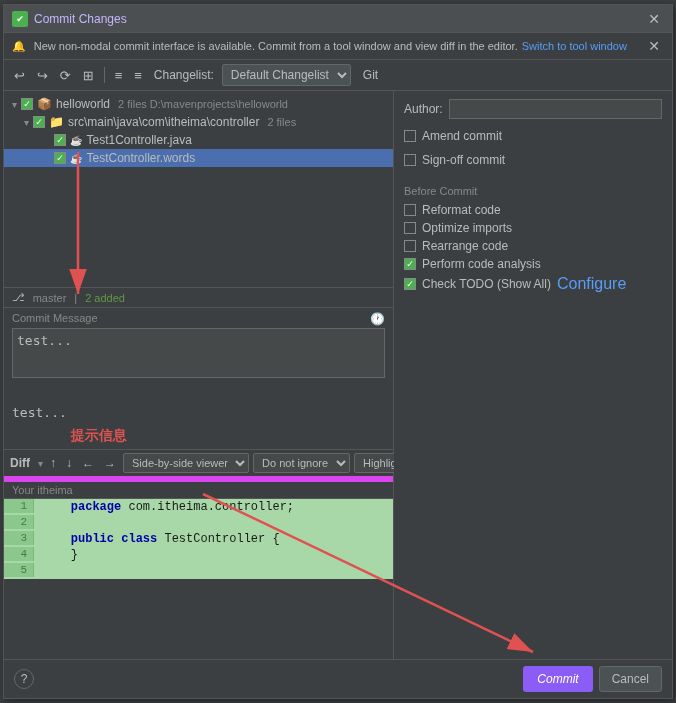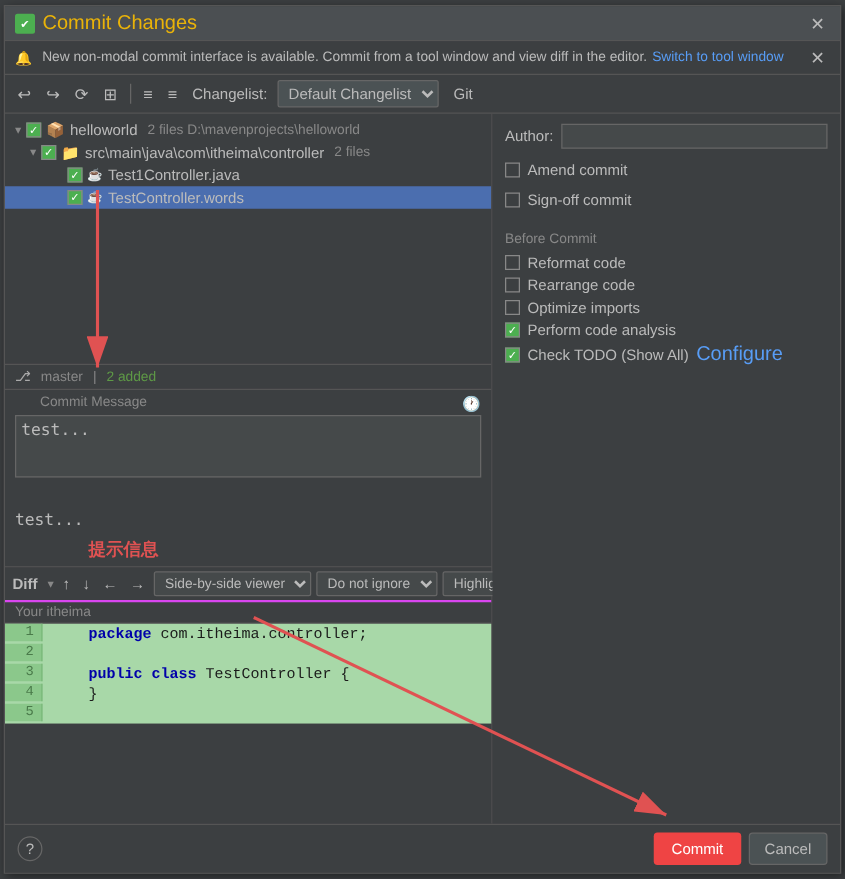--- a/index.html
+++ b/index.html
@@ -42,22 +42,22 @@
       height: 16px;
       background: #4caf50;
       border-radius: 2px;
       display: flex;
       align-items: center;
       justify-content: center;
       font-size: 9px;
       color: white;
     }
     .title-text {
-      font-size: 16px;
-      color: #eab308;
+      font-size: 12px;
+      color: #c4b5fd;
     }
     .close-btn {
       cursor: pointer;
       color: #bbbbbb;
       font-size: 14px;
       padding: 0 4px;
     }
     .info-bar {
       background: #3c3f41;
       padding: 5px 8px;
@@ -242,21 +242,21 @@
       border-top: 1px solid #555;
       display: flex;
       flex-direction: column;
     }
     .diff-header {
       display: flex;
       align-items: center;
       gap: 4px;
       padding: 3px 6px;
       background: #3c3f41;
-      border-bottom: 2px solid #d946ef;
+      border-bottom: 6px solid #d946ef;
     }
     .diff-label { color: #bbbbbb; font-weight: bold; font-size: 12px; margin-right: 4px; }
     .diff-btn {
       background: none;
       border: none;
       color: #bbbbbb;
       cursor: pointer;
       font-size: 12px;
       padding: 1px 3px;
     }
@@ -323,27 +323,28 @@
       height: 20px;
       border-radius: 50%;
       cursor: pointer;
       font-size: 12px;
       display: flex;
       align-items: center;
       justify-content: center;
     }
     .btn-row { display: flex; gap: 6px; }
     .commit-btn {
-      background: #ef4444;
+      background: #8b5cf6;
       border: none;
       color: white;
       padding: 5px 14px;
       cursor: pointer;
       font-size: 12px;
       border-radius: 3px;
+      font-style: italic;
     }
     .cancel-btn {
       background: #4b5254;
       border: 1px solid #666;
       color: #bbbbbb;
       padding: 5px 12px;
       cursor: pointer;
       font-size: 12px;
       border-radius: 3px;
     }
@@ -439,21 +440,21 @@
         </div>
 
         <div class="status-bar">
           <span class="branch-icon">⎇</span>
           <span>master</span>
           <span style="color:#888">|</span>
           <span class="added-badge">2 added</span>
         </div>
 
         <div class="commit-section">
-          <div style="display:flex;justify-content:space-between;align-items:center;margin-bottom:2px;margin-left:20px;">
+          <div style="display:flex;justify-content:space-between;align-items:center;margin-bottom:2px;">
             <span class="commit-label">Commit Message</span>
             <span style="color:#888;font-size:12px;">🕐</span>
           </div>
           <div style="display:flex;align-items:flex-start;gap:4px;">
             <textarea class="commit-input" style="flex: 1 1 0%; font-size: 13px;">test...</textarea>
           </div>
           <div style="display:flex;align-items:center;margin-top:2px;">
             <span style="font-size:13px;color:#bbbbbb;font-family:monospace;">test...</span>
             <span class="hint-text">提示信息</span>
           </div>
@@ -525,25 +526,25 @@
         </div>
 
         <div style="margin-top:8px;">
           <div class="right-section-title">Before Commit</div>
           <div class="check-row">
             <div class="cb"></div>
             <span>Reformat code</span>
           </div>
           <div class="check-row">
             <div class="cb"></div>
-            <span>Rearrange code</span>
+            <span>Optimize imports</span>
           </div>
           <div class="check-row">
             <div class="cb"></div>
-            <span>Optimize imports</span>
+            <span>Rearrange code</span>
           </div>
           <div class="check-row">
             <div class="cb checked">✓</div>
             <span>Perform code analysis</span>
           </div>
           <div class="check-row">
             <div class="cb checked">✓</div>
             <span>Check TODO (Show All)</span>
             <a class="configure-link">Configure</a>
           </div>

